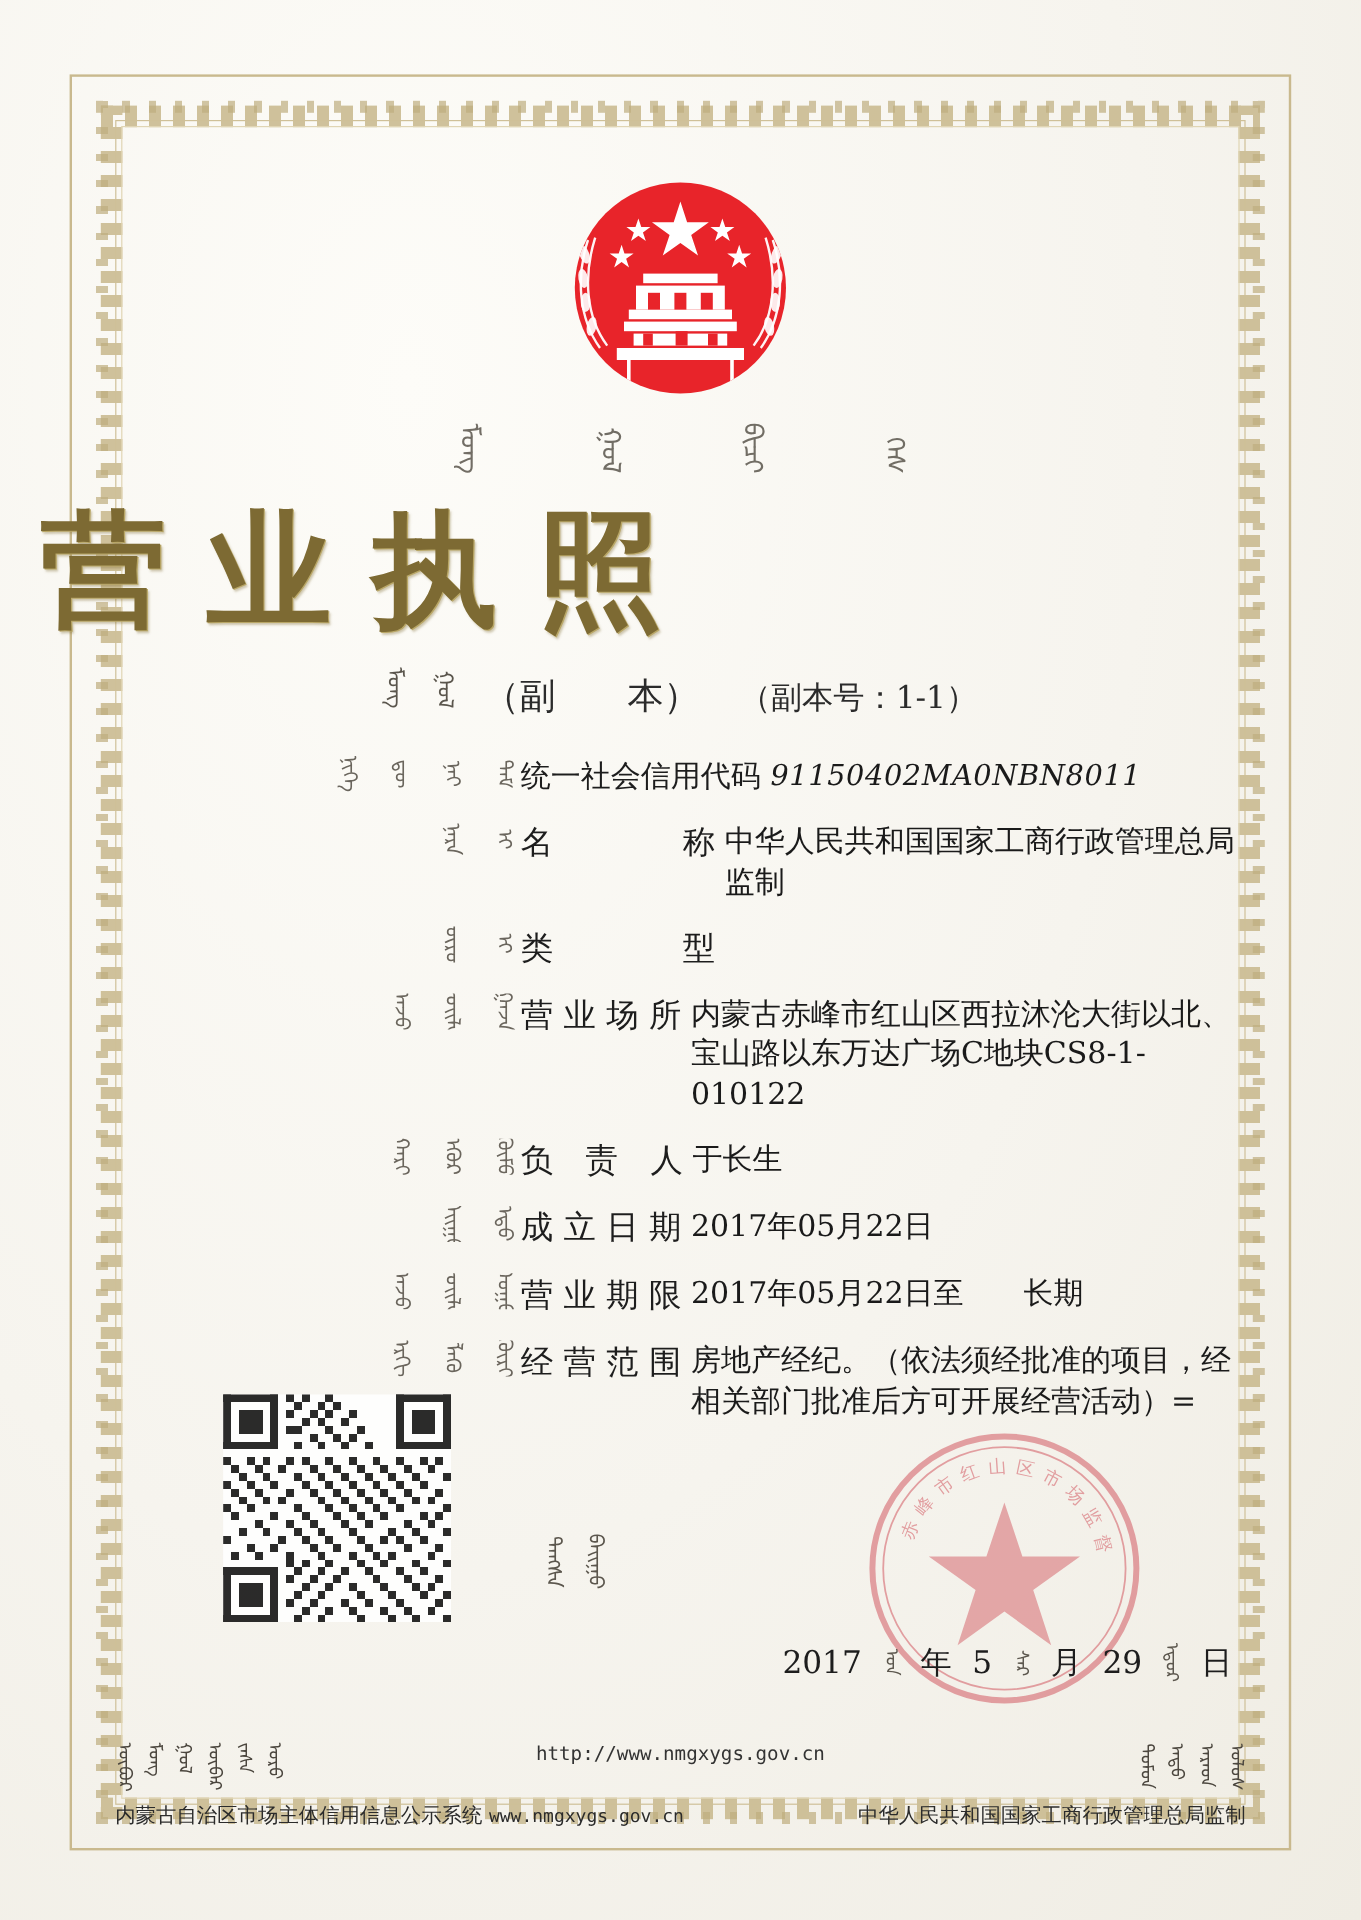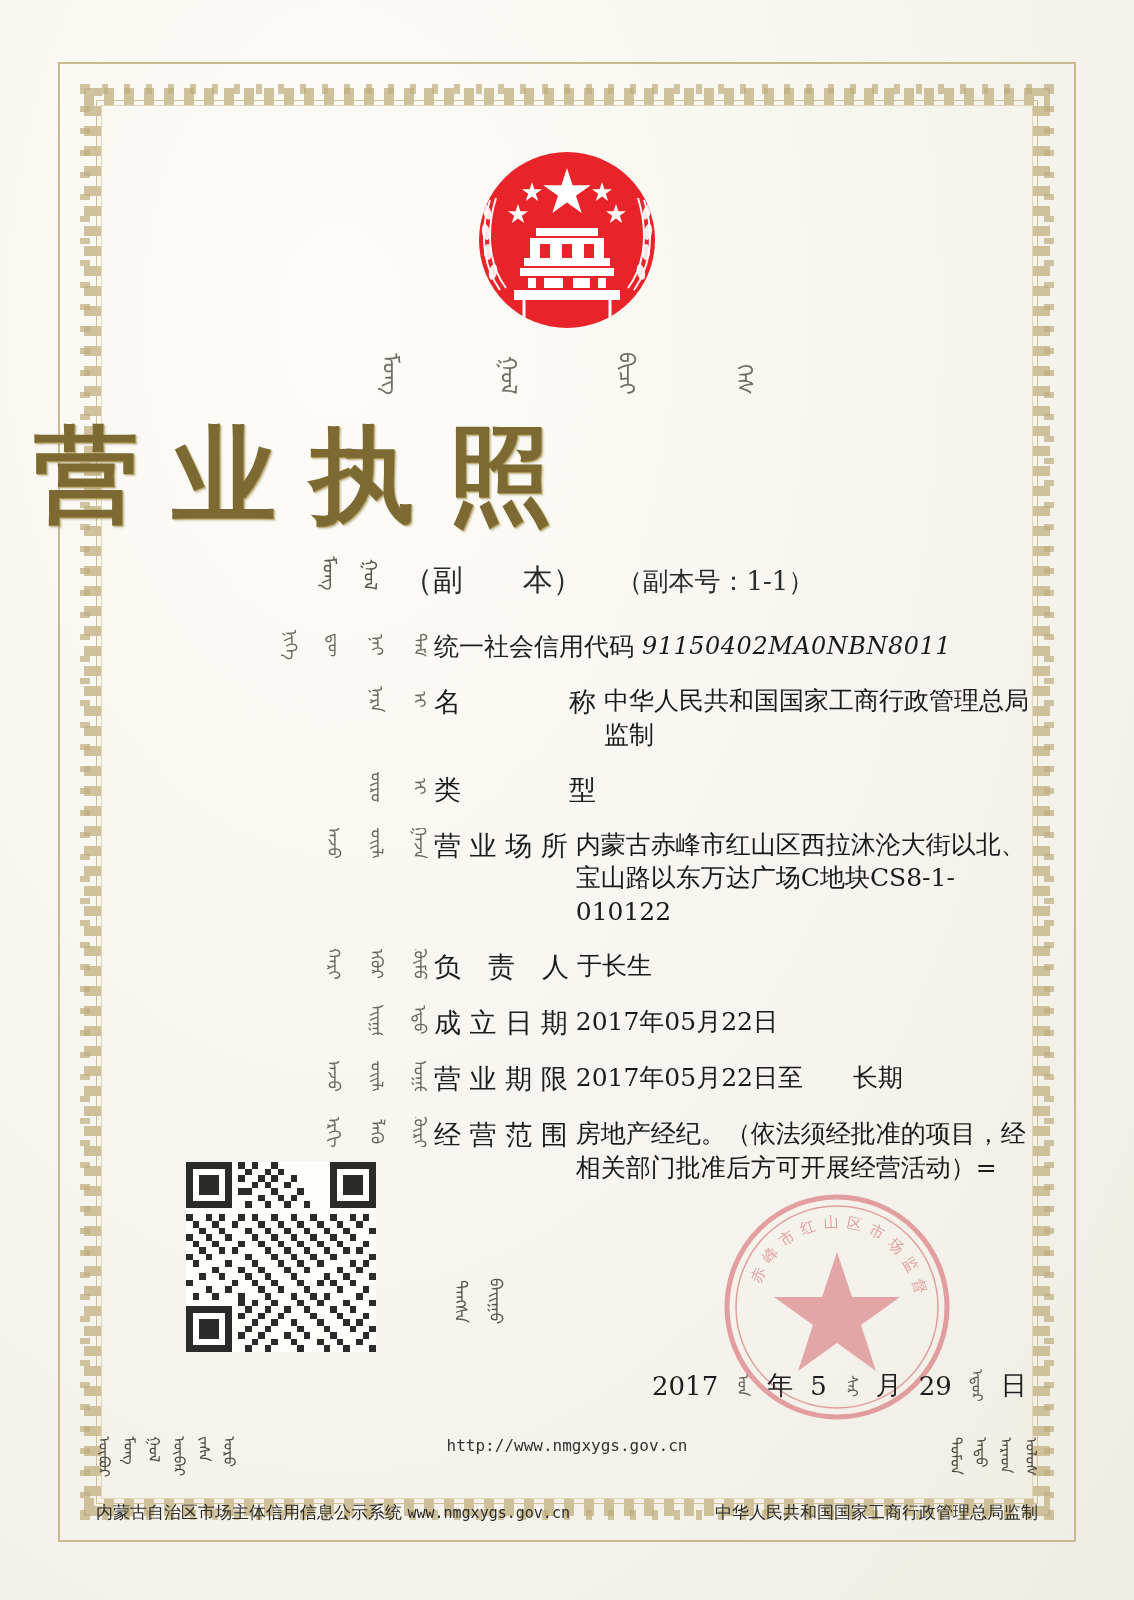--- a/index.html
+++ b/index.html
@@ -177,21 +177,21 @@
     display:flex;gap:10px;
   }
   .footer-line1 .mgset span{
     font-family:"DejaVu Sans", sans-serif;
     writing-mode:vertical-lr;font-size:15px;color:#4b463e;line-height:1;
   }
   .footer-line2{
     display:flex;justify-content:space-between;align-items:center;
     font-family:"DejaVu Serif", serif;
     font-size:17px;color:#2b2b2b;
-    margin-top:24px;
+    margin-top:8px;
   }
   .footer-url{font-family:"DejaVu Sans Mono", monospace;font-size:15px;}
   .url-mid{
     position:absolute;left:50%;transform:translateX(-50%);
     font-family:"DejaVu Sans Mono", monospace;font-size:16px;color:#333;
     top:0;
     text-align:right;
   }
 </style>
 </head>

